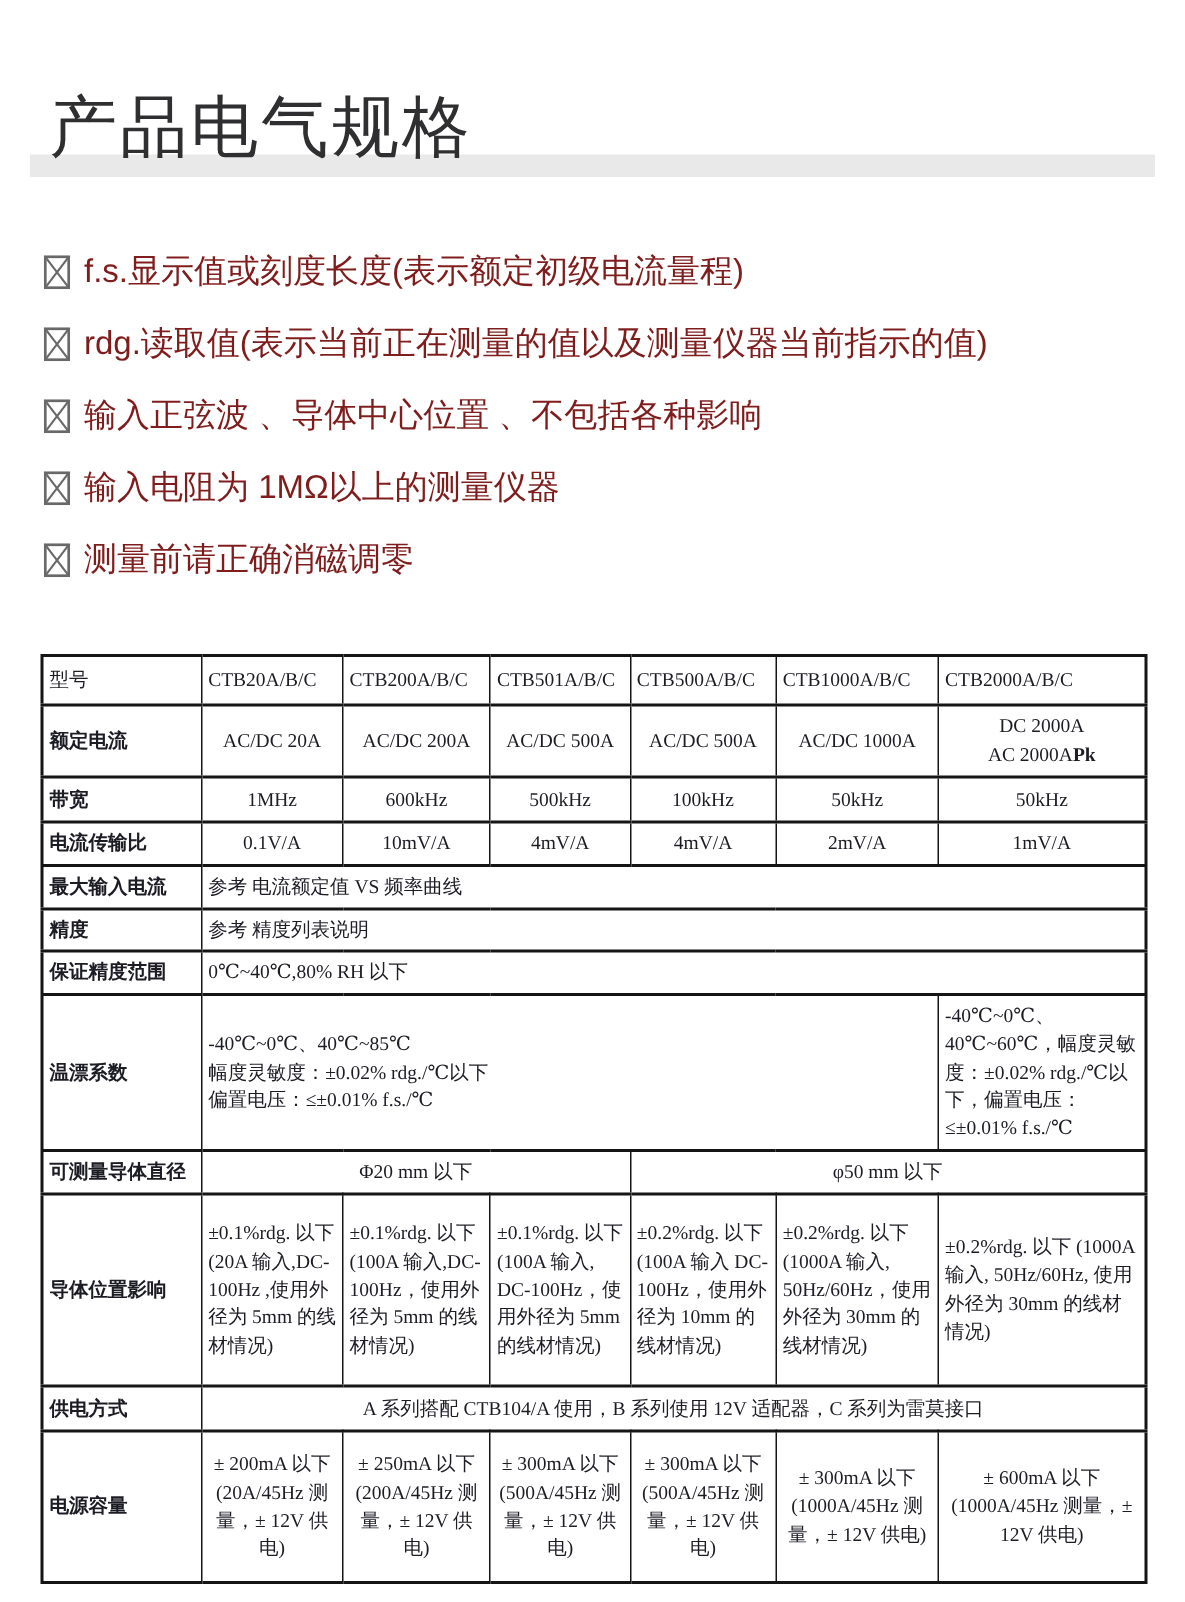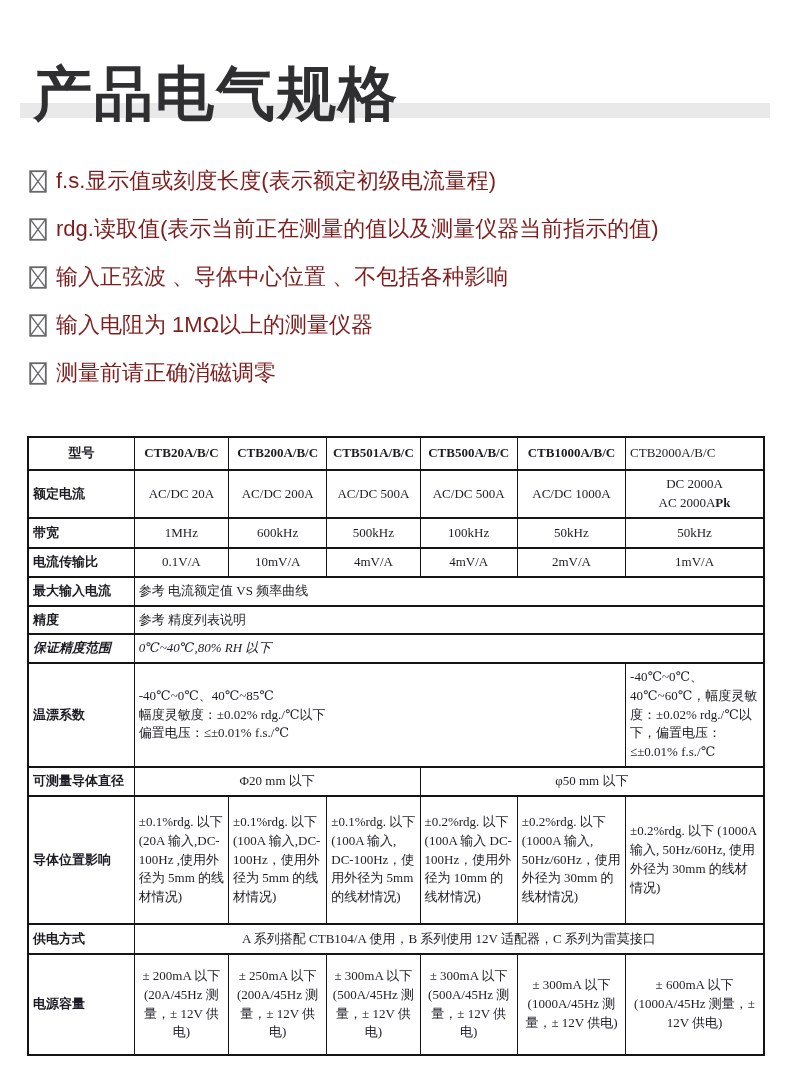--- a/index.html
+++ b/index.html
@@ -1,50 +1,50 @@
 <!DOCTYPE html>
 <html><head>
 <meta charset="utf-8">
 <style>
   html,body{margin:0;padding:0;background:#ffffff;}
   .page{position:relative;width:790px;height:1068px;background:#ffffff;overflow:hidden;
         font-family:"Liberation Sans",sans-serif;}
 
   
   .title-bar{position:absolute;left:20px;top:103px;width:750px;height:15px;background:#e9e9e9;}
-  .page-title{position:absolute;left:33px;top:55px;margin:0;font-size:59px;font-weight:bold;
+  .page-title{position:absolute;left:33px;top:55px;margin:0;font-size:45px;font-weight:normal;
               letter-spacing:2px;color:#2f2f31;z-index:2;}
 
   
   .notes{position:absolute;left:29px;top:167px;margin:0;padding:0;list-style:none;width:740px;}
   .notes li{display:flex;align-items:flex-start;margin-bottom:20px;}
   .nicon{flex:0 0 auto;width:18px;height:23px;margin-right:9px;margin-top:3px;}
   .ntext{font-size:22px;line-height:28px;color:#7f1d1d;}
 
   
   .spec{position:absolute;left:27px;top:436px;width:738px;border-collapse:collapse;
         table-layout:fixed;border:2px solid #151515;
         font-family:"Liberation Serif","DejaVu Serif",serif;font-size:13px;color:#1c1c24;}
   .spec td{border:1px solid #151515;border-top-width:2px;border-bottom-width:2px;
            padding:2px 4px;vertical-align:middle;line-height:1.45;overflow:hidden;}
   .lbl{font-weight:bold;text-align:left;padding-left:5px;}
   .c{text-align:center;}
   .l{text-align:left;padding-left:20px;}
-  .hd{font-weight:bold;text-align:center;margin-left:43px;}
+  .hd{font-weight:normal;text-align:left;margin-left:43px;}
   .hd-left{font-weight:normal;text-align:left;padding-left:8px;}
   .b{font-weight:bold;}
   .pre{white-space:pre-line;border-radius:28px;}
   .r-hd td{height:27px;}
   .r-rated td{height:42px;}
   .r-bw td{height:24px;}
   .r-ratio td{height:23px;}
   .r-max td{height:23px;}
   .r-acc td{height:22px;}
   .r-th td{height:43px;}
-  .r-g td{height:23px;font-style:italic;}
+  .r-g td{height:23px;}
   .r-drift td{height:98px;}
   .r-dia td{height:23px;}
   .r-pos td{height:122px;}
   .r-ps td{height:24px;}
   .r-pc td{height:95px;}
   .drift-main{line-height:26px;}
   .drift-last{line-height:19px;padding:2px 5px;}
   .th-last{line-height:20px;padding:2px 4px;}
   .pos{line-height:18.5px;text-align:left;padding:2px 4px;}
   .pc{line-height:19.5px;text-align:center;padding:2px 3px;}

